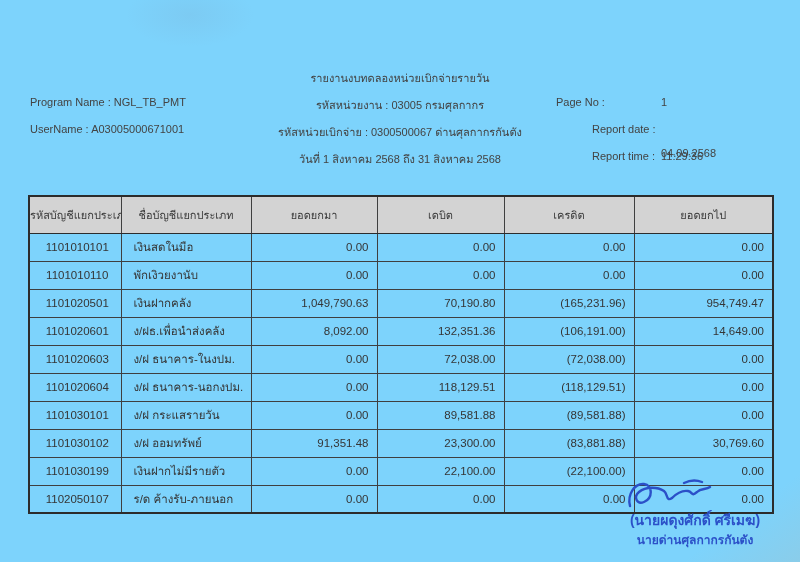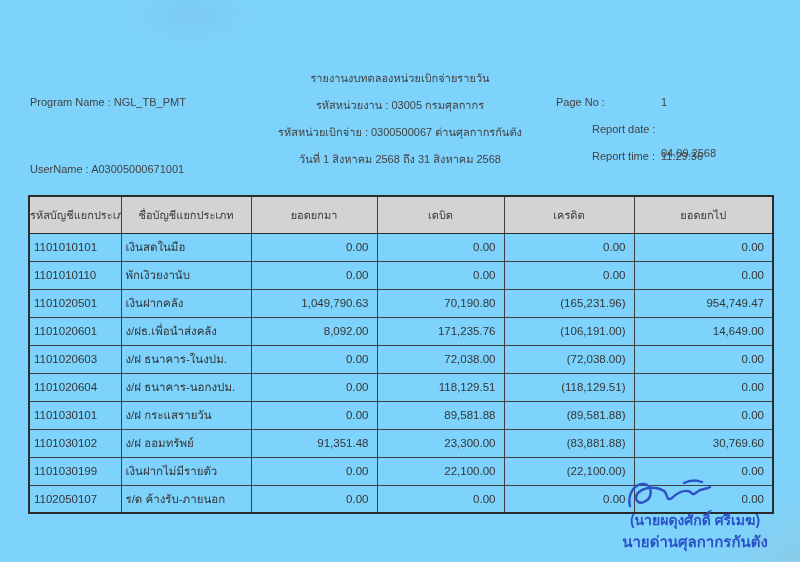--- a/index.html
+++ b/index.html
@@ -29,46 +29,46 @@
     border-collapse:collapse; table-layout:fixed;
     font-size:11.5px; color:#353535;
   }
   table.tb th, table.tb td { border:1px solid #3f3f3f; overflow:hidden; white-space:nowrap; }
   table.tb { border:2px solid #2c2c2c; }
   table.tb thead th {
     background:#d3d3d3; height:37px; font-weight:normal; font-size:11px; color:#3a3a3a;
     text-align:center; border-bottom:1.5px solid #2c2c2c;
   }
   table.tb tbody tr { height:28px; }
-  td.c-code { padding-left:4px; text-align:left; }
-  td.c-name { padding-left:4px; text-align:left; }
+  td.c-code { padding-left:4px; text-align:center; }
+  td.c-name { padding-left:12px; text-align:left; }
   td.c-num  { padding-right:8px; text-align:right;margin-top:20px; }
 
   .sig-wrap { position:absolute; left:600px; top:478px; width:190px; text-align:center; }
   .sig-svg { position:absolute; left:22px; top:0; }
   .ink { color:#2b50c8; }
   .sig-name { position:absolute; left:0; top:31px; width:190px; font-size:14px; font-weight:700; white-space:nowrap; }
-  .sig-pos  { position:absolute; left:0; top:52px; width:190px; font-size:15px; font-weight:700; white-space:nowrap; }
+  .sig-pos  { position:absolute; left:0; top:52px; width:190px; font-size:12px; font-weight:700; white-space:nowrap; }
 </style>
 </head>
 <body>
 
 <div class="page">
   <div class="smudge-top"></div>
   <div class="shadow-br"></div>
 
   <div class="center-block">
     <div class="line title" style="top:69px;">รายงานงบทดลองหน่วยเบิกจ่ายรายวัน</div>
     <div class="line" style="top:96px;">รหัสหน่วยงาน : 03005 กรมศุลกากร</div>
     <div class="line" style="top:123px;">รหัสหน่วยเบิกจ่าย : 0300500067 ด่านศุลกากรกันตัง</div>
     <div class="line" style="top:150px;">วันที่ 1 สิงหาคม 2568 ถึง 31 สิงหาคม 2568</div>
   </div>
 
   <div class="meta" style="left:30px; top:96px;">Program Name : NGL_TB_PMT</div>
-  <div class="meta" style="left:30px; top:123px;margin-top:40px;">UserName : A03005000671001</div>
+  <div class="meta" style="left:30px; top:123px;">UserName : A03005000671001</div>
 
   <div class="meta" style="left:556px; top:96px;">Page No :</div>
   <div class="meta" style="left:661px; top:96px;">1</div>
   <div class="meta" style="left:592px; top:123px;">Report date :</div>
   <div class="meta" style="left:661px; top:123px;margin-top:24px;">04.09.2568</div>
   <div class="meta" style="left:592px; top:150px;">Report time :</div>
   <div class="meta" style="left:661px; top:150px;">11:29:36</div>
 
   <table class="tb">
     <colgroup>
@@ -111,21 +111,21 @@
       <td class="c-name">เงินฝากคลัง</td>
       <td class="c-num">1,049,790.63</td>
       <td class="c-num">70,190.80</td>
       <td class="c-num">(165,231.96)</td>
       <td class="c-num">954,749.47</td>
     </tr>
         <tr>
       <td class="c-code">1101020601</td>
       <td class="c-name">ง/ฝธ.เพื่อนำส่งคลัง</td>
       <td class="c-num">8,092.00</td>
-      <td class="c-num">171,235.76</td>
+      <td class="c-num">132,351.36</td>
       <td class="c-num">(106,191.00)</td>
       <td class="c-num">14,649.00</td>
     </tr>
         <tr>
       <td class="c-code">1101020603</td>
       <td class="c-name">ง/ฝ ธนาคาร-ในงปม.</td>
       <td class="c-num">0.00</td>
       <td class="c-num">72,038.00</td>
       <td class="c-num">(72,038.00)</td>
       <td class="c-num">0.00</td>

